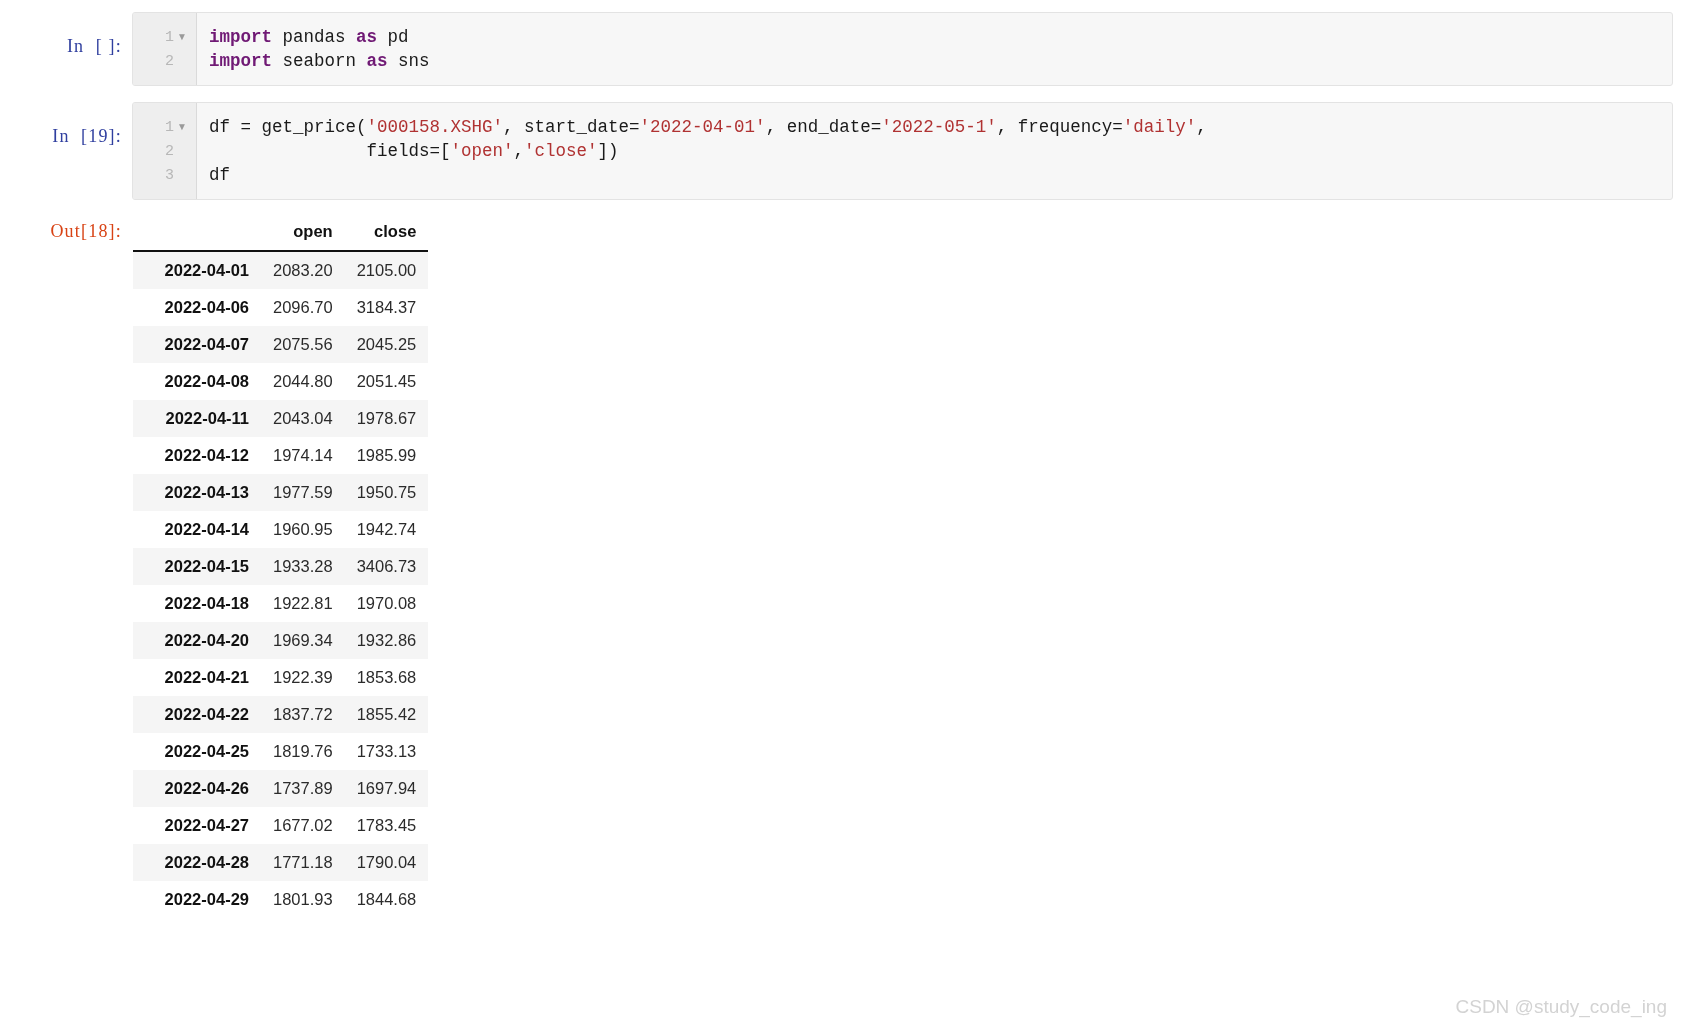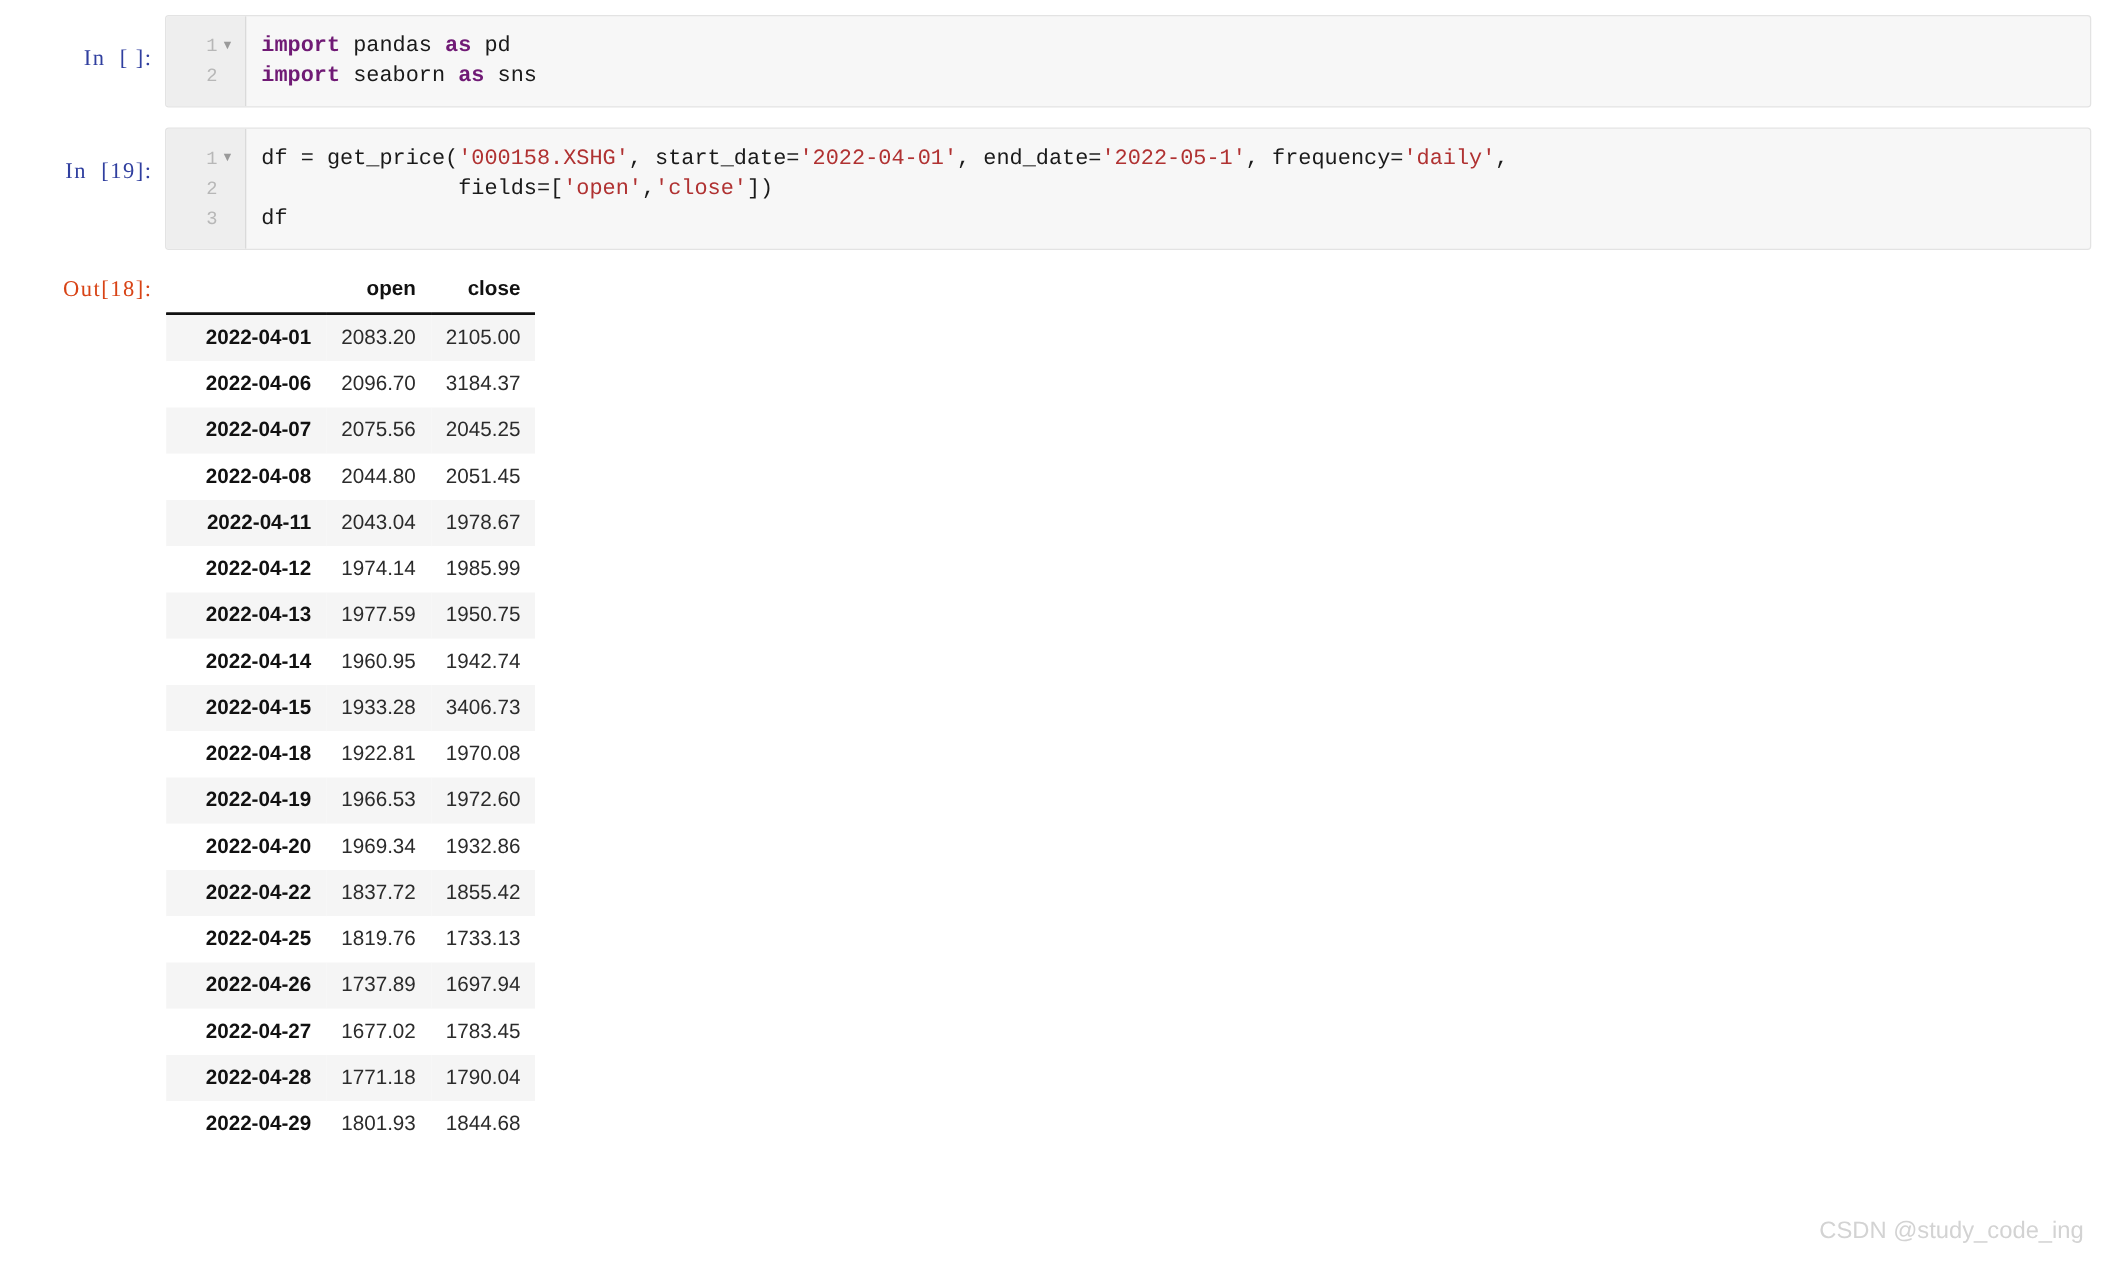--- a/index.html
+++ b/index.html
@@ -156,21 +156,21 @@
     background: #f5f5f5;
   }
   table.dataframe tbody tr:nth-child(even) {
     background: #ffffff;
   }
 
   
   .watermark {
     position: absolute;
     right: 20px;
-    bottom: 28px;
+    bottom: 6px;
     font-family: "Liberation Sans", sans-serif;
     font-size: 19px;
     color: #d3d3d3;
     user-select: none;
     white-space: nowrap;
   }
 </style>
 </head>
 <body>
 
@@ -273,28 +273,28 @@
               <th>2022-04-15</th>
               <td>1933.28</td>
               <td>3406.73</td>
             </tr>
             <tr>
               <th>2022-04-18</th>
               <td>1922.81</td>
               <td>1970.08</td>
             </tr>
             <tr>
-              <th>2022-04-19</th>
-              <td>1966.53</td>
-              <td>1972.60</td>
-            </tr>
-            <tr>
               <th>2022-04-20</th>
               <td>1969.34</td>
               <td>1932.86</td>
+            </tr>
+            <tr>
+              <th>2022-04-21</th>
+              <td>1922.39</td>
+              <td>1853.68</td>
             </tr>
             <tr>
               <th>2022-04-22</th>
               <td>1837.72</td>
               <td>1855.42</td>
             </tr>
             <tr>
               <th>2022-04-25</th>
               <td>1819.76</td>
               <td>1733.13</td>

